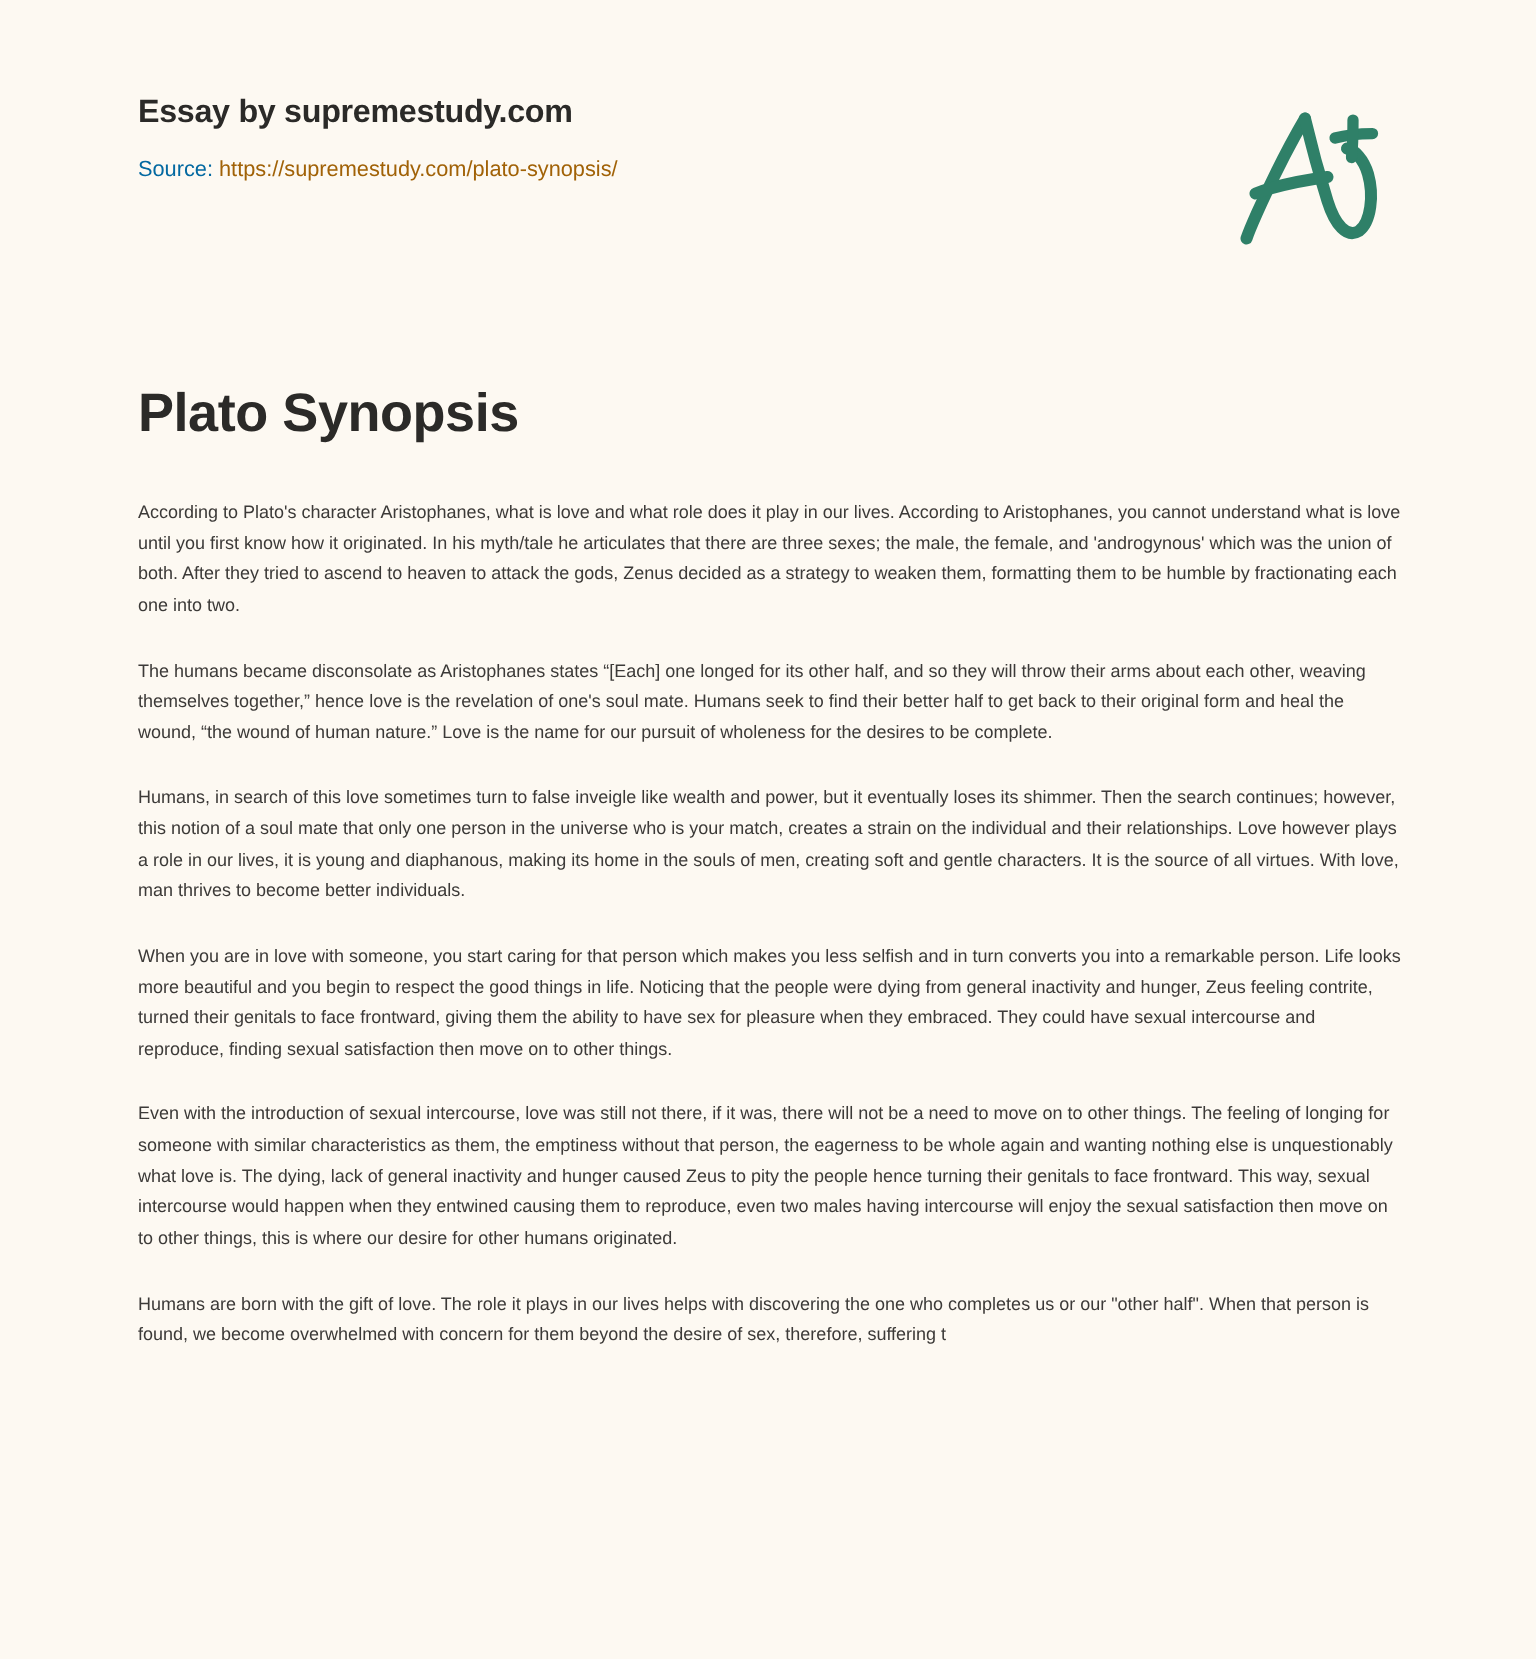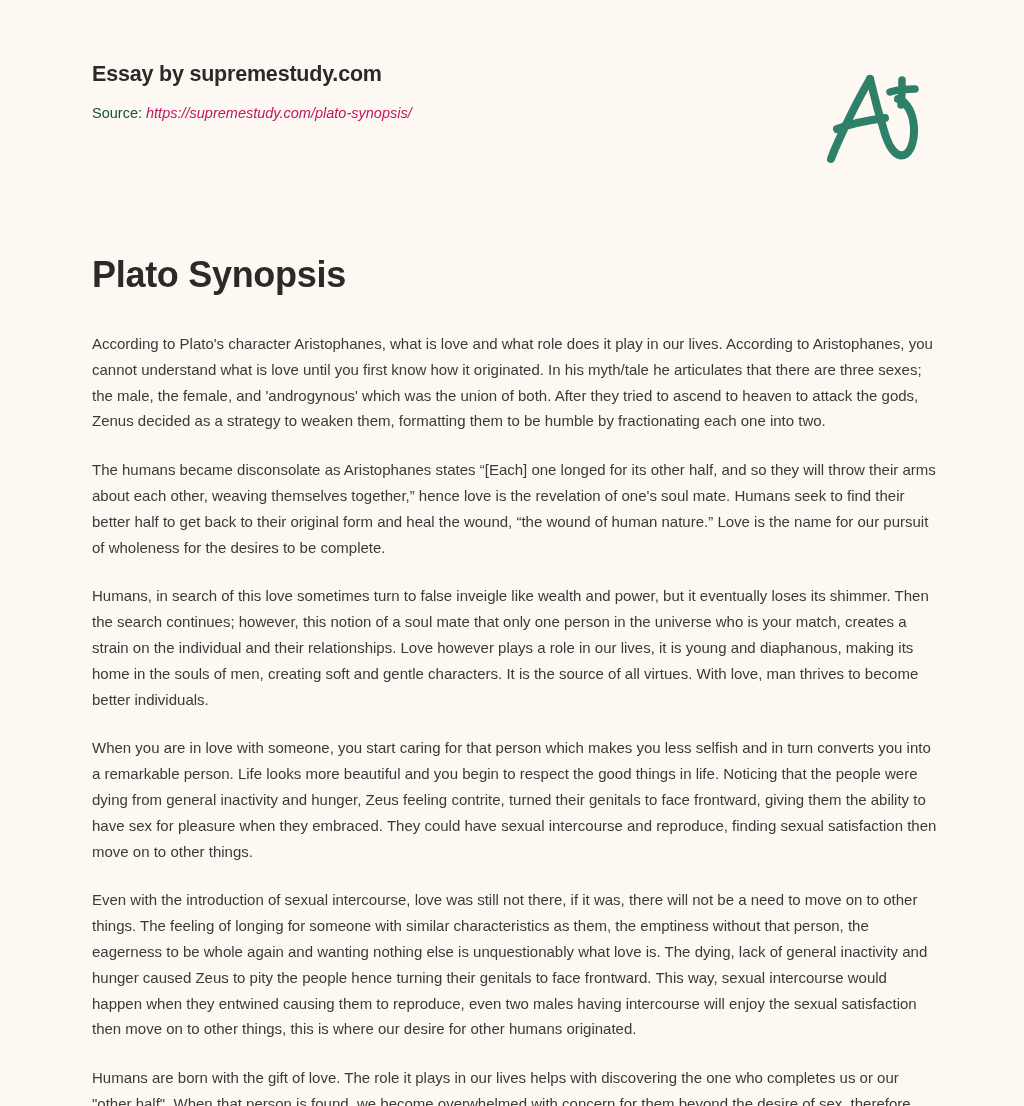--- a/index.html
+++ b/index.html
@@ -38,26 +38,25 @@
     margin: 0;
   }
   .source-line {
     margin: 16px 0 0 0;
     font-size: 14.5px;
     line-height: 1.3;
     color: #8d8a86;
     white-space: nowrap;
   }
   .source-label {
-    color: #14532d;
+    color: #0369a1;
   }
   .source-url {
-    color: #be185d;
+    color: #a16207;
     text-decoration: none;
-    font-style: italic;
   }
 
   
   .logo {
     position: absolute;
     left: 812px;
     top: 66px;
     width: 116px;
     height: 100px;
   }
@@ -80,21 +79,21 @@
     font-weight: bold;
     color: #2b2a28;
     letter-spacing: -0.3px;
     line-height: 1.25;
   }
   .body-copy {
     margin-top: 34px;
   }
   .body-copy p {
     margin: 0 0 23px 0;
-    font-size: 15px;
+    font-size: 12px;
     line-height: 1.72;
     color: #3c3a38;
     text-align: left;
   }
   .body-copy p:last-child {
     margin-bottom: 0;
   }
 </style>
 </head>
 <body>

